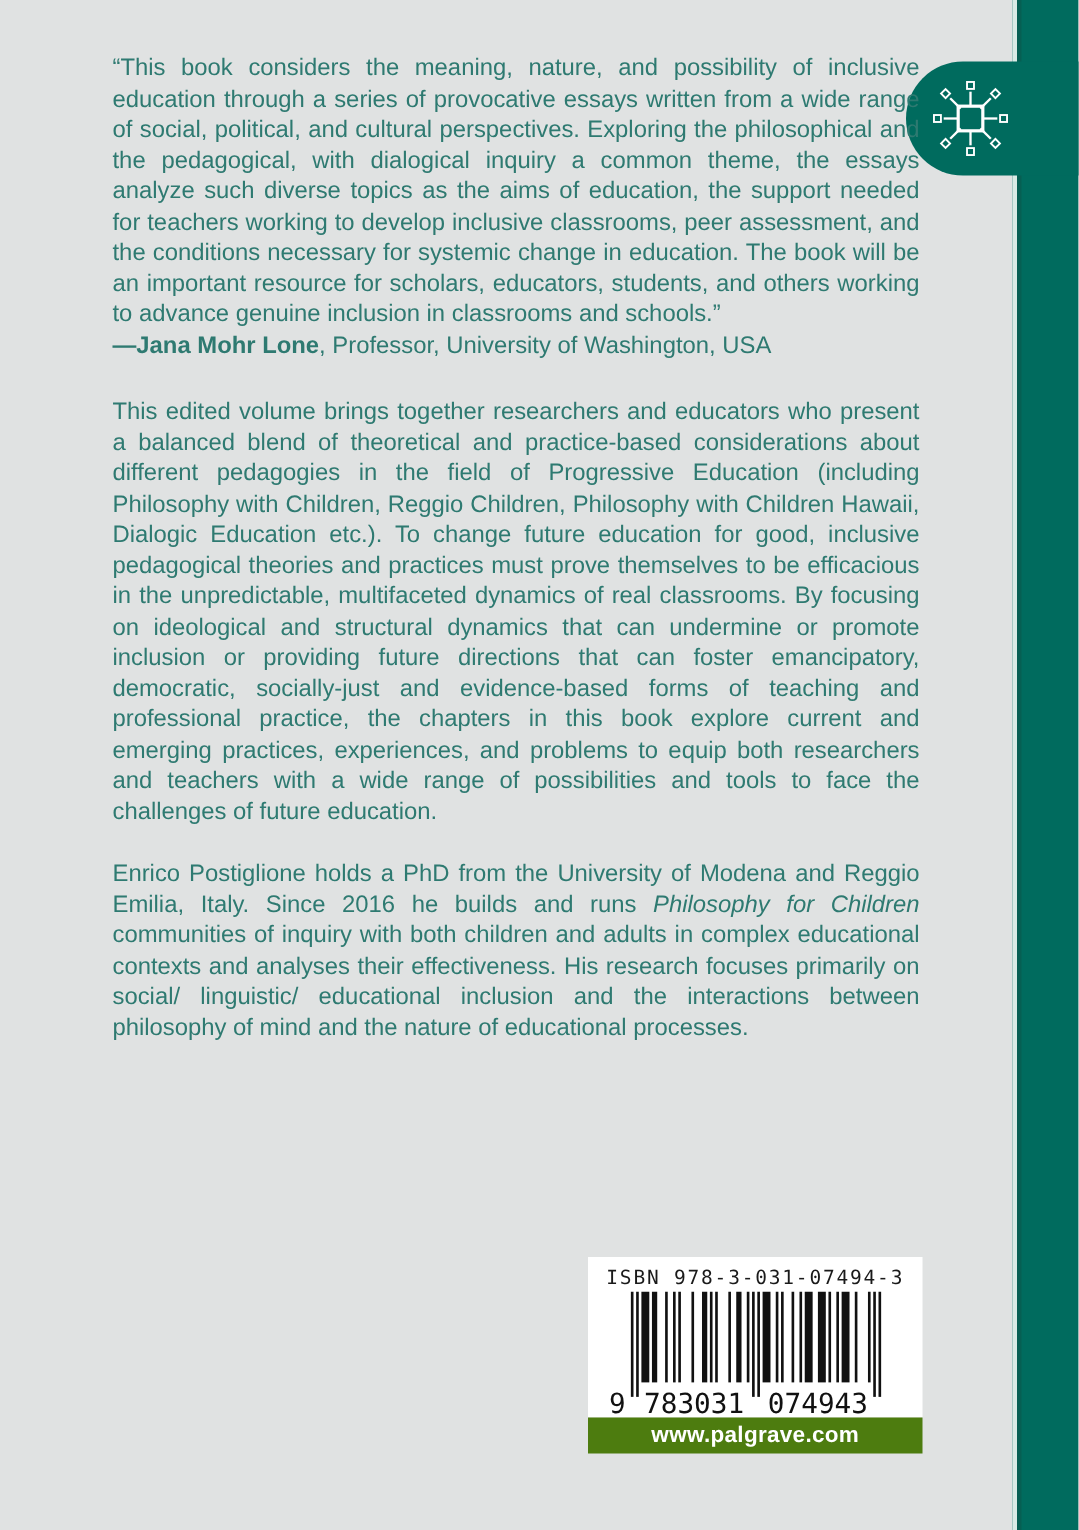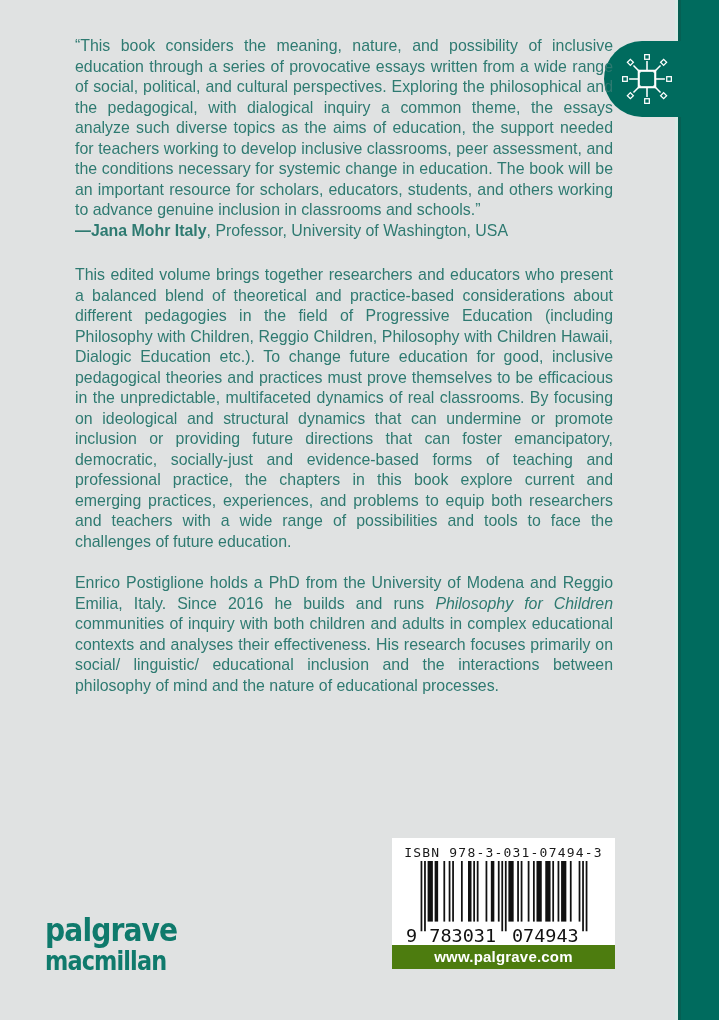--- a/index.html
+++ b/index.html
@@ -95,29 +95,25 @@
       <rect x="50.4" y="27.6" width="4.8" height="4.8" stroke-width="1.3"></rect>
       <rect x="10.6" y="10.6" width="4.4" height="4.4" stroke-width="1.3" transform="rotate(45 12.8 12.8)"></rect>
       <rect x="45" y="10.6" width="4.4" height="4.4" stroke-width="1.3" transform="rotate(45 47.2 12.8)"></rect>
       <rect x="10.6" y="45" width="4.4" height="4.4" stroke-width="1.3" transform="rotate(45 12.8 47.2)"></rect>
       <rect x="45" y="45" width="4.4" height="4.4" stroke-width="1.3" transform="rotate(45 47.2 47.2)"></rect>
     </svg>
   </div>
 
   <div class="text-block">
     <p class="quote"><span>“This book considers the meaning, nature, and possibility of inclusive education through a series of provocative essays written from a wide range of social, political, and cultural perspectives. Exploring the philosophical and the pedagogical, with dialogical inquiry a common theme, the essays analyze such diverse topics as the aims of education, the support needed for teachers working to develop inclusive classrooms, peer assessment, and the conditions necessary for systemic change in education. The book will be an important resource for scholars, educators, students, and others working to advance genuine inclusion in classrooms and schools.”</span></p>
-    <p class="attribution"><b>—Jana Mohr Italy</b><span>, Professor, University of Washington, USA</span></p>
+    <p class="attribution"><b>—Jana Mohr Lone</b><span>, Professor, University of Washington, USA</span></p>
     <p class="desc">This edited volume brings together researchers and educators who present a balanced blend of theoretical and practice-based considerations about different pedagogies in the field of Progressive Education (including Philosophy with Children, Reggio Children, Philosophy with Children Hawaii, Dialogic Education etc.). To change future education for good, inclusive pedagogical theories and practices must prove themselves to be efficacious in the unpredictable, multifaceted dynamics of real classrooms. By focusing on ideological and structural dynamics that can undermine or promote inclusion or providing future directions that can foster emancipatory, democratic, socially-just and evidence-based forms of teaching and professional practice, the chapters in this book explore current and emerging practices, experiences, and problems to equip both researchers and teachers with a wide range of possibilities and tools to face the challenges of future education.</p>
     <p class="bio"><b>Enrico Postiglione</b><span> holds a PhD from the University of Modena and Reggio Emilia, Italy. Since 2016 he builds and runs </span><i>Philosophy for Children</i><span> communities of inquiry with both children and adults in complex educational contexts and analyses their effectiveness. His research focuses primarily on social/ linguistic/ educational inclusion and the interactions between philosophy of mind and the nature of educational processes.</span></p>
   </div>
 
-  <div class="publisher-logo">
-    <div class="pl1">palgrave</div>
-    <div class="pl2">macmillan</div>
-  </div>
 
   <div class="barcode-unit">
     <div class="bc-white">
       <div class="isbn-label">ISBN 978-3-031-07494-3</div>
       <svg class="barcode-svg" viewBox="0 0 115 47">
         <g id="bars-group" fill="#111">
             <rect x="10" y="0" width="1" height="40"></rect>
             <rect x="12" y="0" width="1" height="40"></rect>
             <rect x="14" y="0" width="3" height="34.5"></rect>
             <rect x="18" y="0" width="2" height="34.5"></rect>

